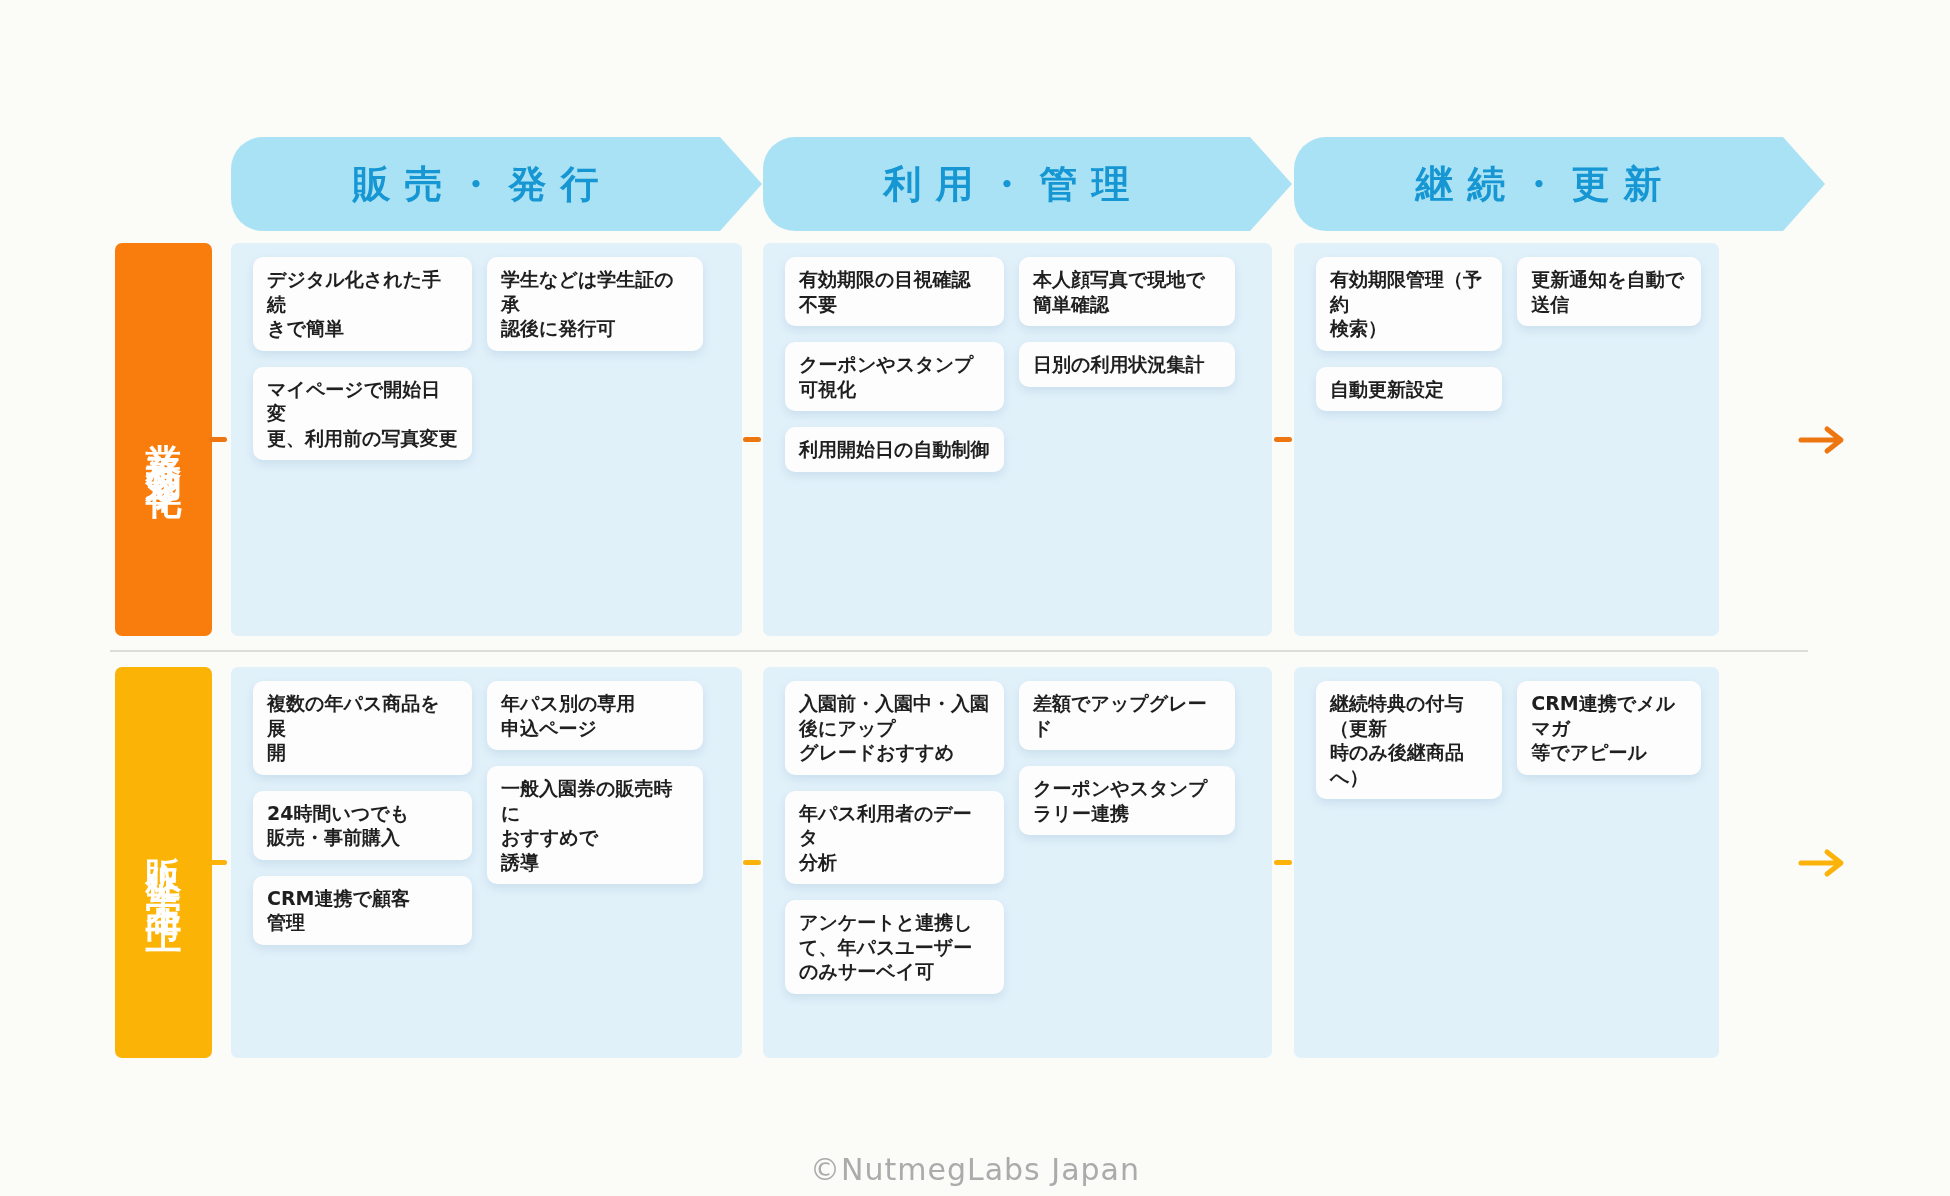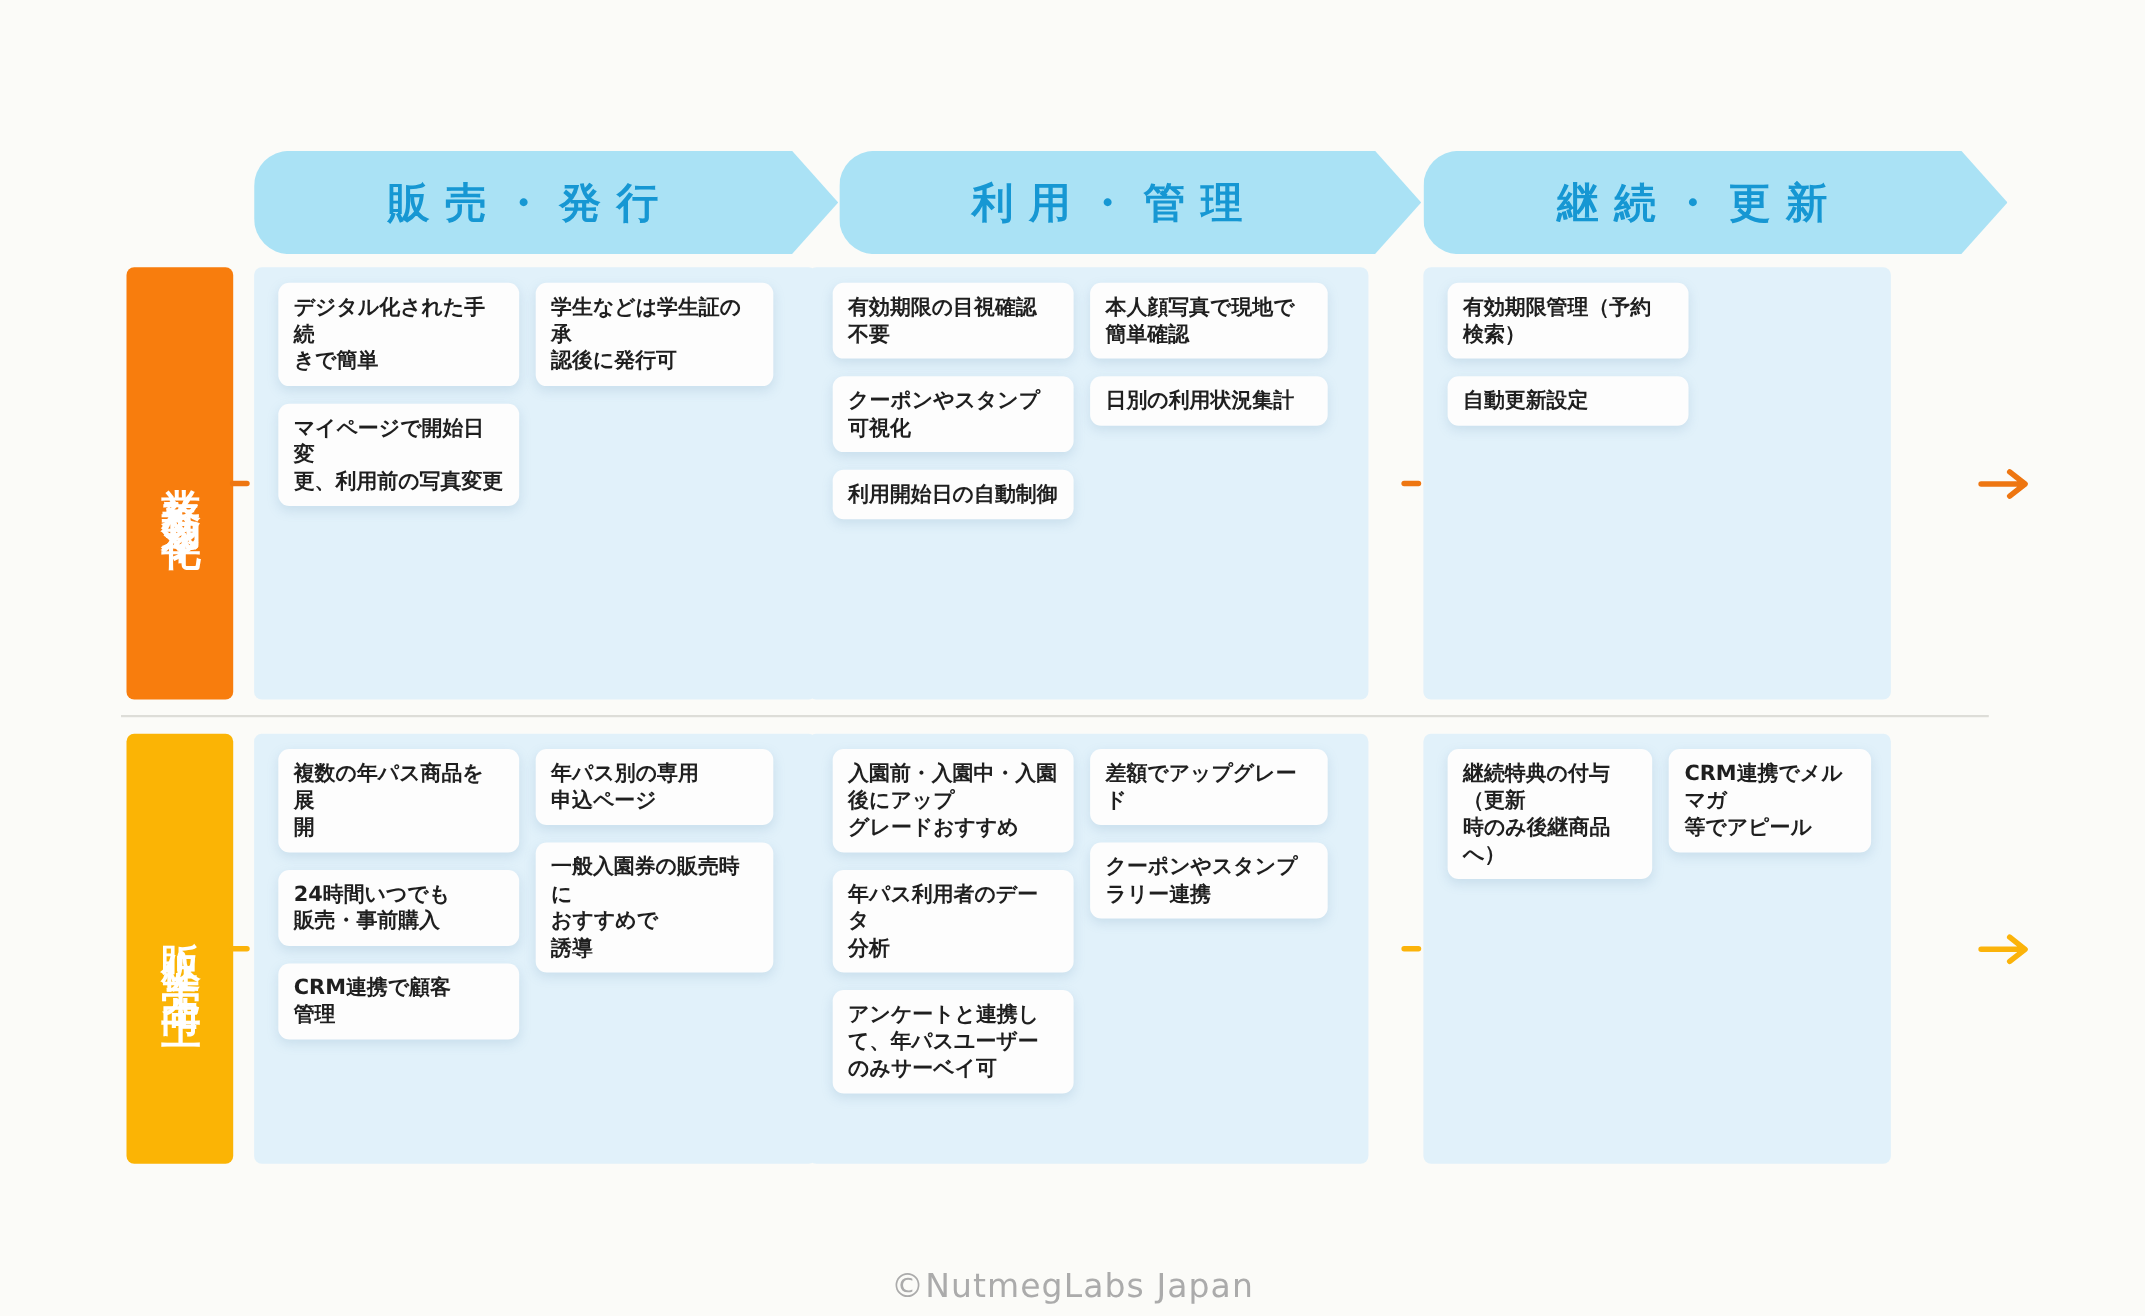--- a/index.html
+++ b/index.html
@@ -30,21 +30,21 @@
   .row-label{position:absolute;left:115px;width:97px;height:100%;border-radius:7px;
     display:flex;align-items:center;justify-content:center;}
   .row1 .row-label{background:var(--row1)}
   .row2 .row-label{background:var(--row2)}
   .row-label span{writing-mode:vertical-rl;text-orientation:upright;color:#fff;
     font-size:36px;font-weight:700;letter-spacing:10px;line-height:1;}
 
   .panel{position:absolute;top:0;height:100%;background:var(--panel-bg);border-radius:7px;
     display:flex;gap:15px;padding:14px 18px 18px 22px;align-items:flex-start;}
   .p1{left:231px;width:511px}
-  .p2{left:735px;width:509px}
+  .p2{left:763px;width:509px}
   .p3{left:1294px;width:425px}
   .card-col{display:flex;flex-direction:column;gap:16px;}
   .colA{width:219px}
   .colB{width:216px}
   .card{background:var(--card-bg);border-radius:10px;padding:10px 14px;
     font-size:19px;font-weight:700;line-height:1.29;color:var(--card-text);
     white-space:pre-line;box-shadow:0 4px 10px rgba(120,160,190,.22);}
 
   .dash{position:absolute;top:calc(50% - 3px);width:18px;height:5px;border-radius:3px;}
   .row1 .dash{background:var(--row1-accent)}
@@ -110,20 +110,23 @@
         <div class="card">日別の利用状況集計</div>
       </div>
     </div>
 
     <div class="panel p3">
       <div class="card-col colA">
         <div class="card">有効期限管理（予約
 検索）</div>
         <div class="card">自動更新設定</div>
       </div>
+      <div class="card-col colB">
+        <div class="card">更新通知を自動で送信</div>
+      </div>
     </div>
 
     <svg class="flow-arrow" viewBox="0 0 50 30">
       <path d="M3 15 H41 M29 4 L43 15 L29 26" fill="none" stroke="currentColor" stroke-width="5" stroke-linecap="round" stroke-linejoin="round"></path>
     </svg>
   </section>
 
   <div class="divider"></div>
 
   <section class="row row2">

